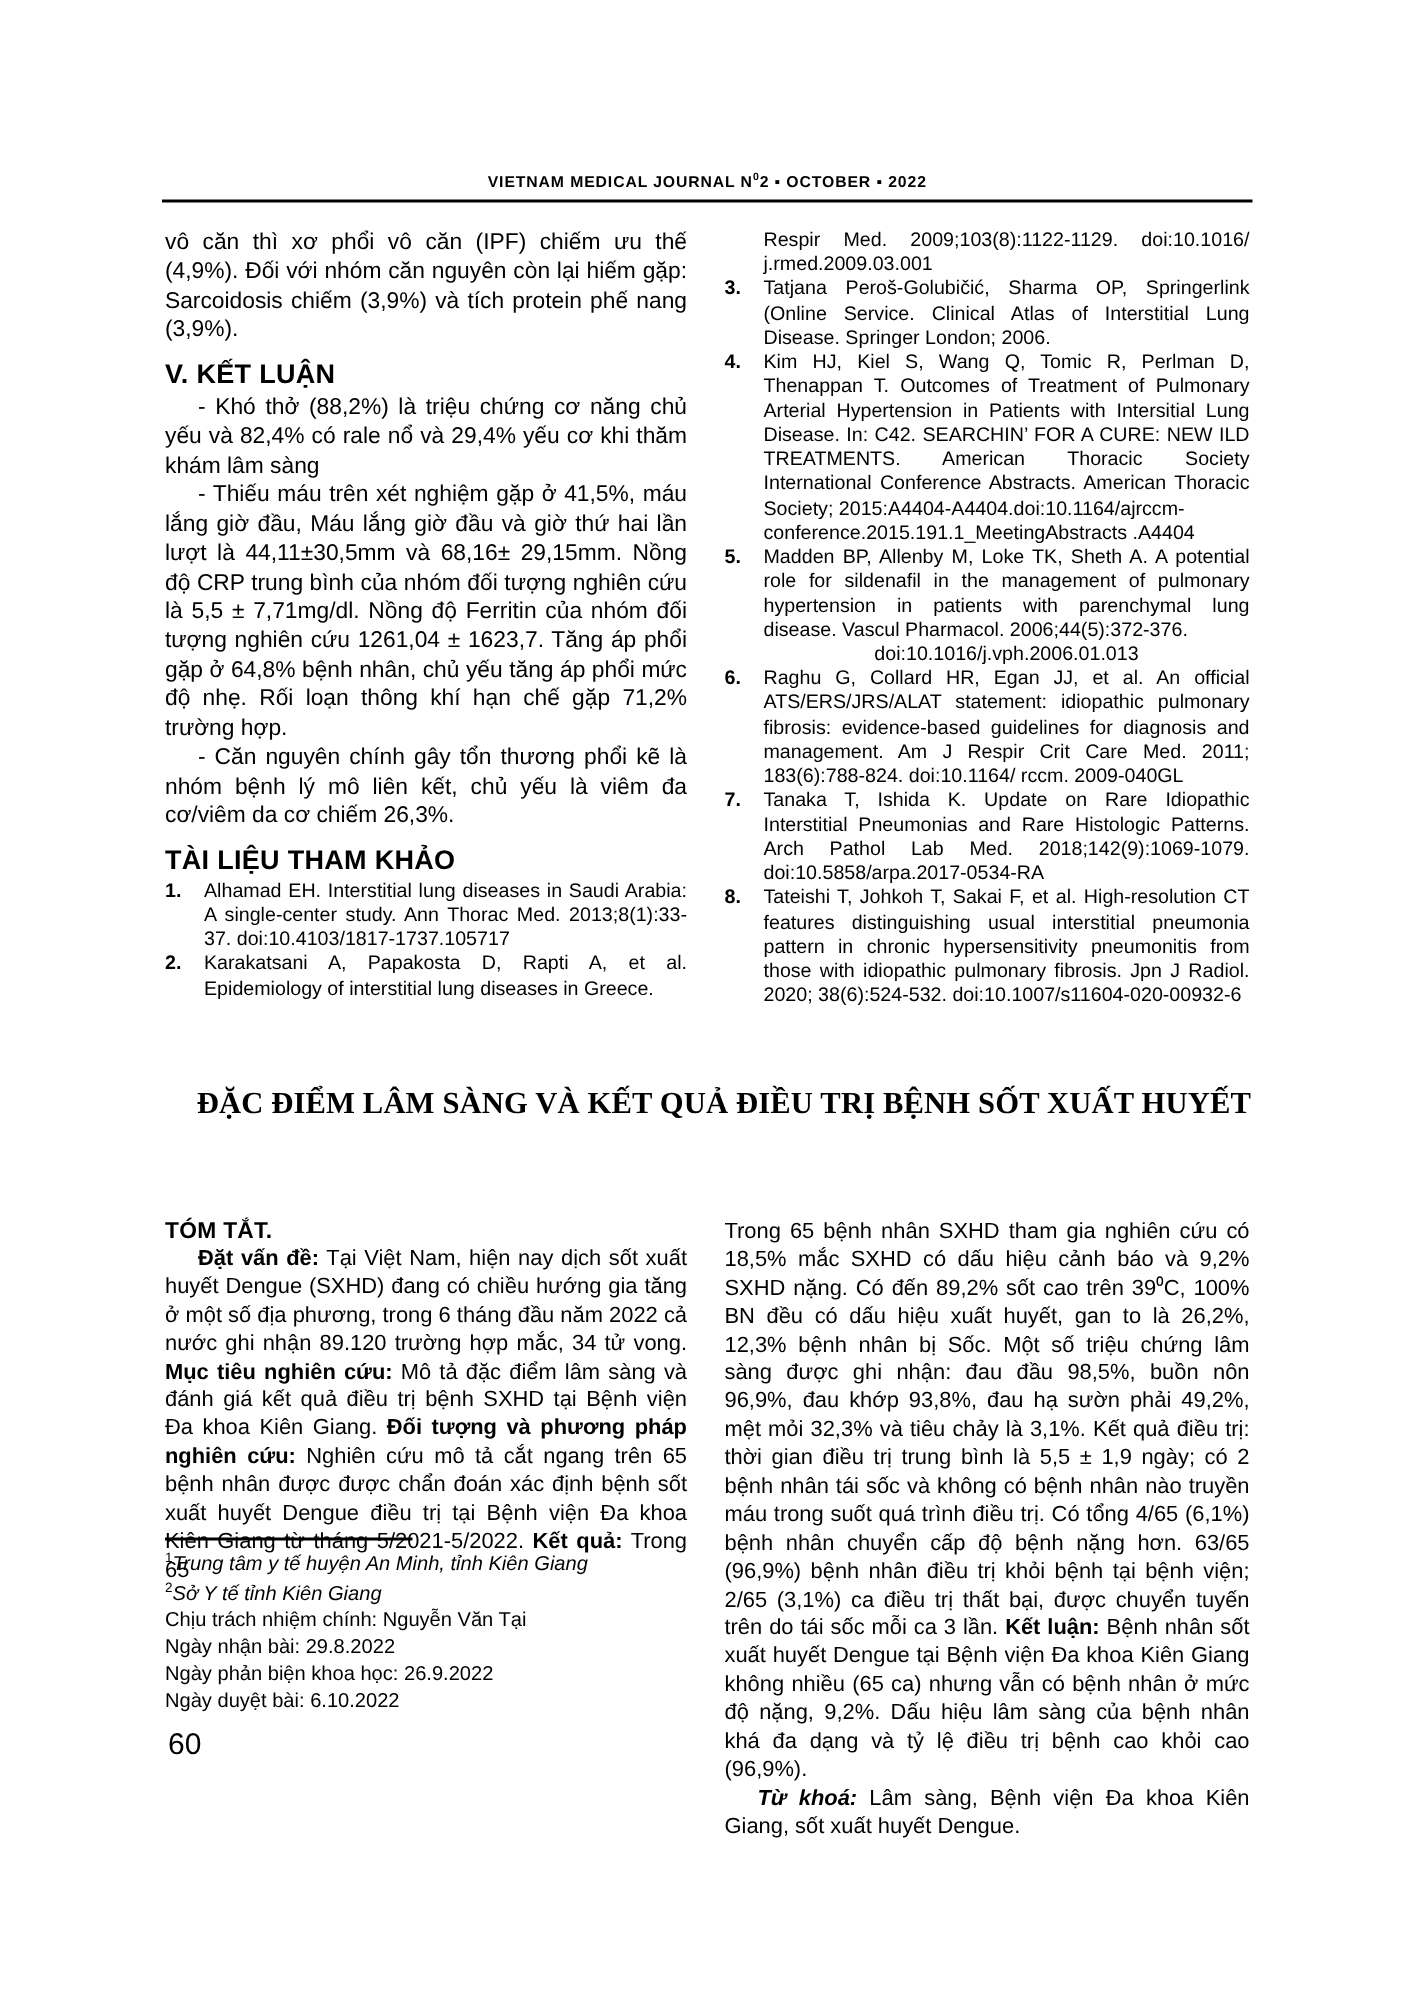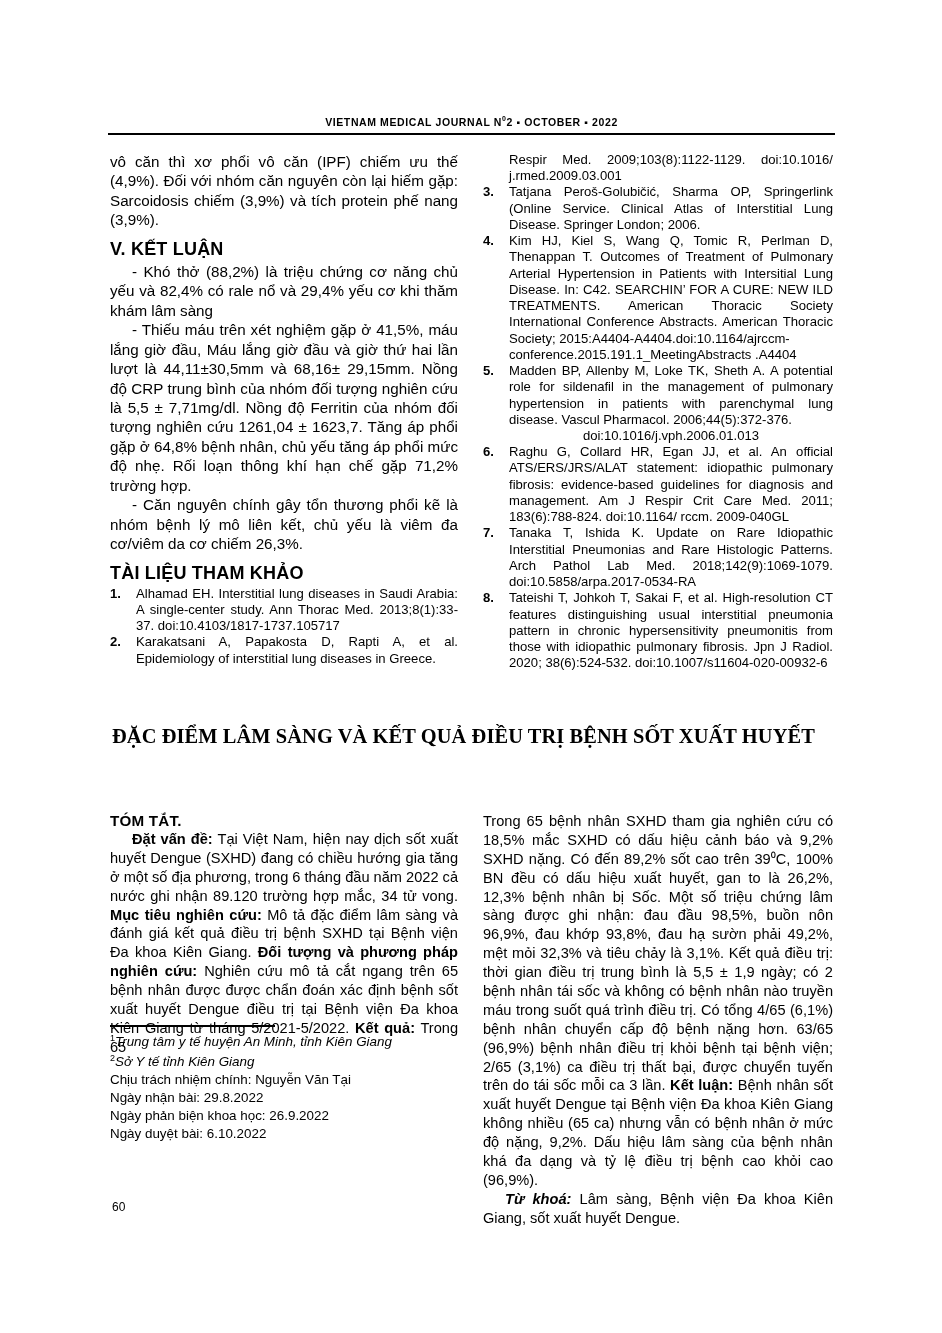--- a/index.html
+++ b/index.html
@@ -107,21 +107,21 @@
     margin: 0 0 0 0;
   }
   .ref-cont-right.hang { padding-left: 26px; }
 
   
   .article-title {
     position: absolute;
     left: 112px;
     top: 722px;
     width: 722px;
-    text-align: left;
+    text-align: right;
     font-family: "Liberation Serif", serif;
     font-weight: bold;
     font-size: 20.4px;
     line-height: 1.45;
     letter-spacing: 0.1px;
   }
   .byline {
     position: absolute;
     left: 112px;
     top: 779px;
@@ -179,22 +179,22 @@
     font-size: 13.4px;
     line-height: 1.345;
   }
   .footnote .aff { font-style: italic; }
   .footnote sup { font-size: 9px; vertical-align: super; }
   .footnote div { white-space: nowrap; }
 
   .page-num {
     position: absolute;
     left: 112px;
-    top: 1200px;
-    font-size: 12px;
+    top: 1152px;
+    font-size: 20px;
   }
 </style>
 </head>
 <body>
 
 <div class="page">
 
   <div class="running-head"><span>VIETNAM MEDICAL JOURNAL N</span><sup>0</sup><span>2 ▪ OCTOBER ▪ 2022</span></div>
   <div class="head-rule"></div>
 

